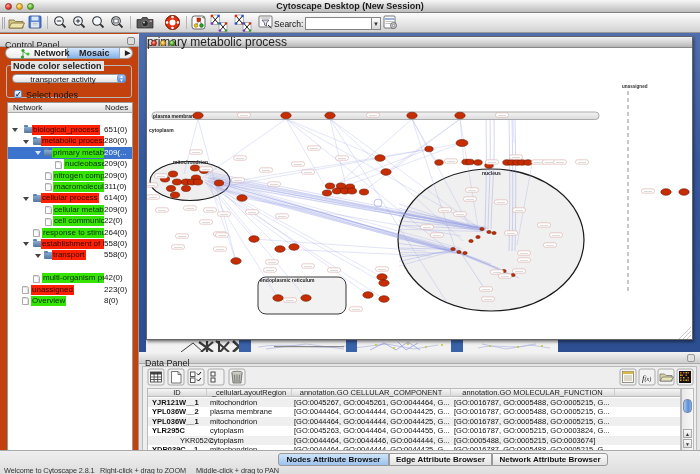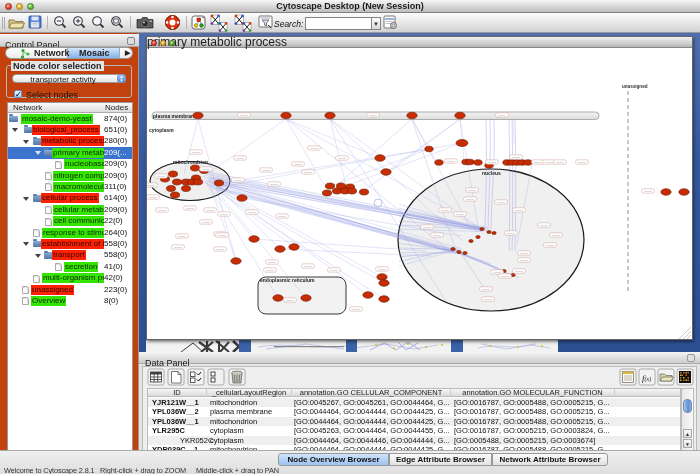--- a/index.html
+++ b/index.html
@@ -12,21 +12,21 @@
   border-bottom:1px solid #808080; }
 #titlebar .title { width:100%; text-align:center; font-size:9px; font-weight:bold; color:#1a1a1a; line-height:13px; }
 .tl { position:absolute; width:7px; height:7px; border-radius:50%; top:3px; }
 .tl.r { background:radial-gradient(circle at 35% 30%, #ffb0a0, #e8382a 60%, #a81507); border:0.5px solid #9a2a1a; }
 .tl.y { background:radial-gradient(circle at 35% 30%, #ffeead, #f0b029 60%, #c78a08); border:0.5px solid #a87f12; }
 .tl.g { background:radial-gradient(circle at 35% 30%, #d4f4ae, #57ba2c 60%, #2f8c0a); border:0.5px solid #3f7d1c; }
 
 #toolbar { left:0; top:13px; width:700px; height:20px;
   background:linear-gradient(#fcfcfc,#e6e6e6 55%,#d2d2d2);
   border-bottom:1px solid #999; }
-#searchlbl { position:absolute; left:274px; top:6px; font-size:8.5px; color:#111;font-style:italic; }
+#searchlbl { position:absolute; left:274px; top:6px; font-size:8.5px; color:#111; }
 #searchbox { position:absolute; left:305px; top:4px; width:66px; height:13px; background:#fff; border:1px solid #848484; border-right:none; }
 #searcharrow { position:absolute; left:371px; top:4px; width:10px; height:13px; background:linear-gradient(#fdfdfd,#d8d8d8); border:1px solid #848484; font-size:6px; text-align:center; line-height:13px; color:#333; }
 #tbsvg { position:absolute; left:0; top:0; }
 
 #cpanel { left:0; top:33px; width:139px; height:419px; background:#c2410c; border-right:1px solid #9a9a9a; }
 #cphead { position:absolute; left:0; top:1px; width:139px; height:13px;
   background:linear-gradient(#f4f4f4,#cfcfcf); border-bottom:1px solid #aaa; }
 #cphead span { font-size:9px; color:#222; margin-left:5px; line-height:13px; display:inline-block; }
 #cpzoom { position:absolute; right:4px; top:3px; width:8px; height:8px; border:1px solid #888; border-radius:2px; background:#ddd; }
 #cptabs { position:absolute; left:5px; top:14px; width:128px; height:12px; background:linear-gradient(#ffffff,#ececec); border:1px solid #999; border-radius:7px; }
@@ -223,25 +223,20 @@
         <span class="glbl">Node color selection</span>
       </div>
     <div id="combo">
         <span class="txt">transporter activity</span>
         <span class="step">▲<br>▼</span>
       </div>
     <div id="chk">✓</div>
       <div id="chklbl">Select nodes</div>
     <div id="tree">
       <div id="treehead"><span style="margin-left:5px;">Network</span><span style="position:absolute;left:97px;">Nodes</span></div>
-      <div class="trow" style="top:10.0px;">
-          <span class="fold" style="left:1px;"></span>
-          <span class="hl g" style="left:13px;max-width:83px;">mosaic-demo-yeast</span>
-          <span class="num" style="">874(0)</span>
-        </div>
 <div class="trow" style="top:21.4px;">
           <span class="tri" style="left:4px;"></span>
           <span class="fold" style="left:16px;"></span>
           <span class="hl r" style="left:24px;max-width:72px;">biological_process</span>
           <span class="num" style="">651(0)</span>
         </div>
 <div class="trow" style="top:32.8px;">
           <span class="tri" style="left:15px;"></span>
           <span class="fold" style="left:25px;"></span>
           <span class="hl r" style="left:33px;max-width:63px;">metabolic process</span>
@@ -293,25 +288,20 @@
           <span class="tri" style="left:15px;"></span>
           <span class="fold" style="left:25px;"></span>
           <span class="hl r" style="left:33px;max-width:63px;">establishment of lo</span>
           <span class="num" style="">558(0)</span>
         </div>
 <div class="trow" style="top:146.8px;">
           <span class="tri" style="left:27px;"></span>
           <span class="fold" style="left:36px;"></span>
           <span class="hl r" style="left:44px;max-width:52px;">transport</span>
           <span class="num" style="">558(0)</span>
-        </div>
-<div class="trow" style="top:158.2px;">
-          <span class="doc" style="left:47px;"></span>
-          <span class="hl g" style="left:56px;max-width:40px;">secretion</span>
-          <span class="num" style="">41(0)</span>
         </div>
 <div class="trow" style="top:169.6px;">
           <span class="doc" style="left:25px;"></span>
           <span class="hl g" style="left:34px;max-width:62px;">multi-organism pro</span>
           <span class="num" style="">42(0)</span>
         </div>
 <div class="trow" style="top:181.0px;">
           <span class="doc" style="left:14px;"></span>
           <span class="hl r" style="left:23px;max-width:73px;">unassigned</span>
           <span class="num" style="">223(0)</span>
@@ -786,20 +776,20 @@
           </div>
       </div>
       <div id="dscroll">
         <div id="dthumb"></div>
         <div class="sbtn" style="top:40px;">▲</div>
         <div class="sbtn" style="top:50px;">▼</div>
       </div>
     </div>
   </div>
   <div id="bottom" class="abs">
-    <div class="btab" id="btab1" style="left:278px;width:111px;">Node Overview Browser</div>
+    <div class="btab" id="btab1" style="left:278px;width:111px;">Nodes Attribute Browser</div>
     <div class="btab" id="btab2" style="left:389px;width:103px;">Edge Attribute Browser</div>
     <div class="btab" id="btab3" style="left:492px;width:116px;">Network Attribute Browser</div>
     <div class="statustxt" style="left:4px;">Welcome to Cytoscape 2.8.1</div>
     <div class="statustxt" style="left:100px;">Right-click + drag to ZOOM</div>
     <div class="statustxt" style="left:196px;">Middle-click + drag to PAN</div>
   </div>
 </div>
 
 </body></html>

